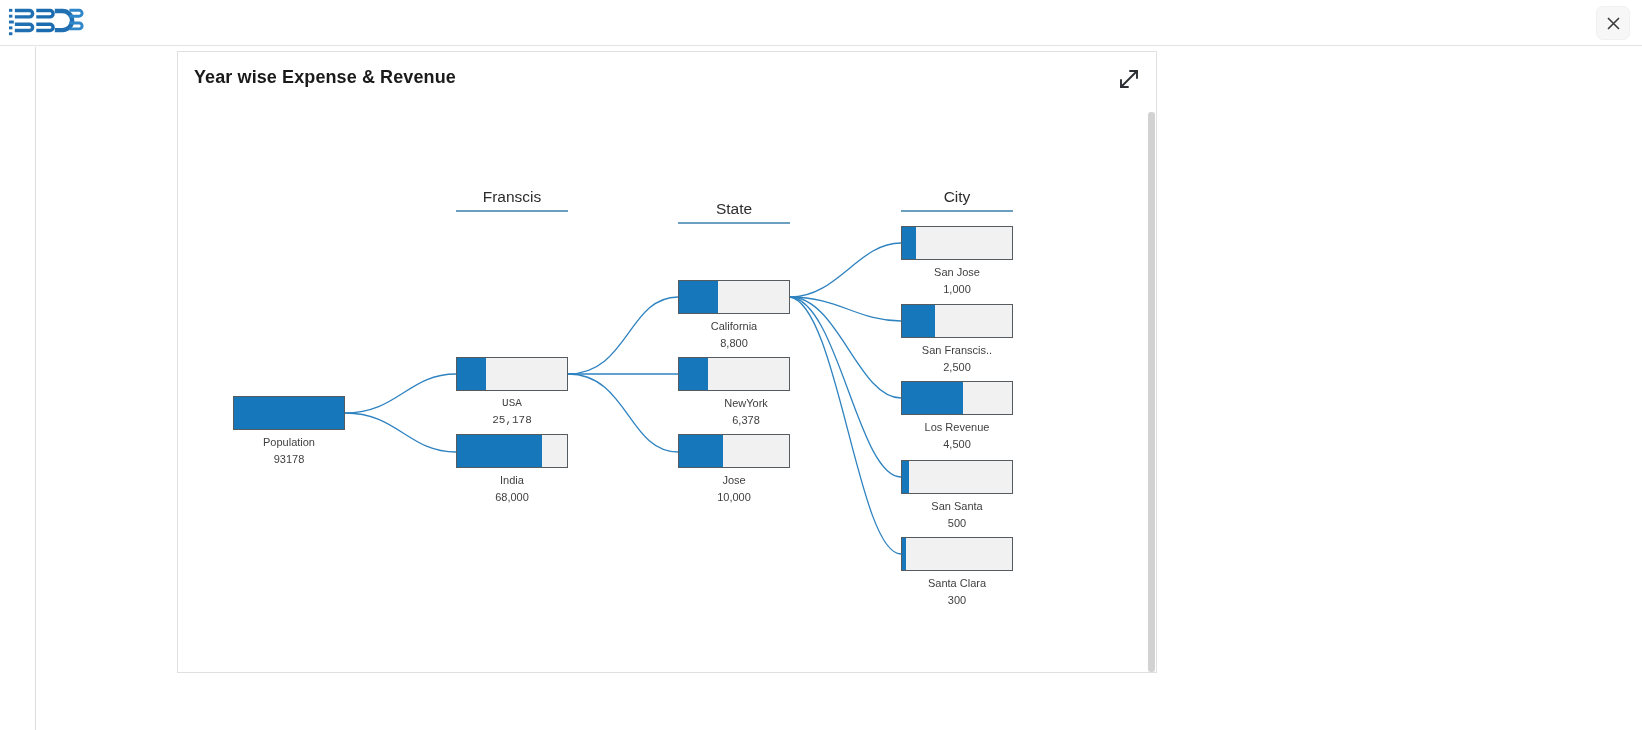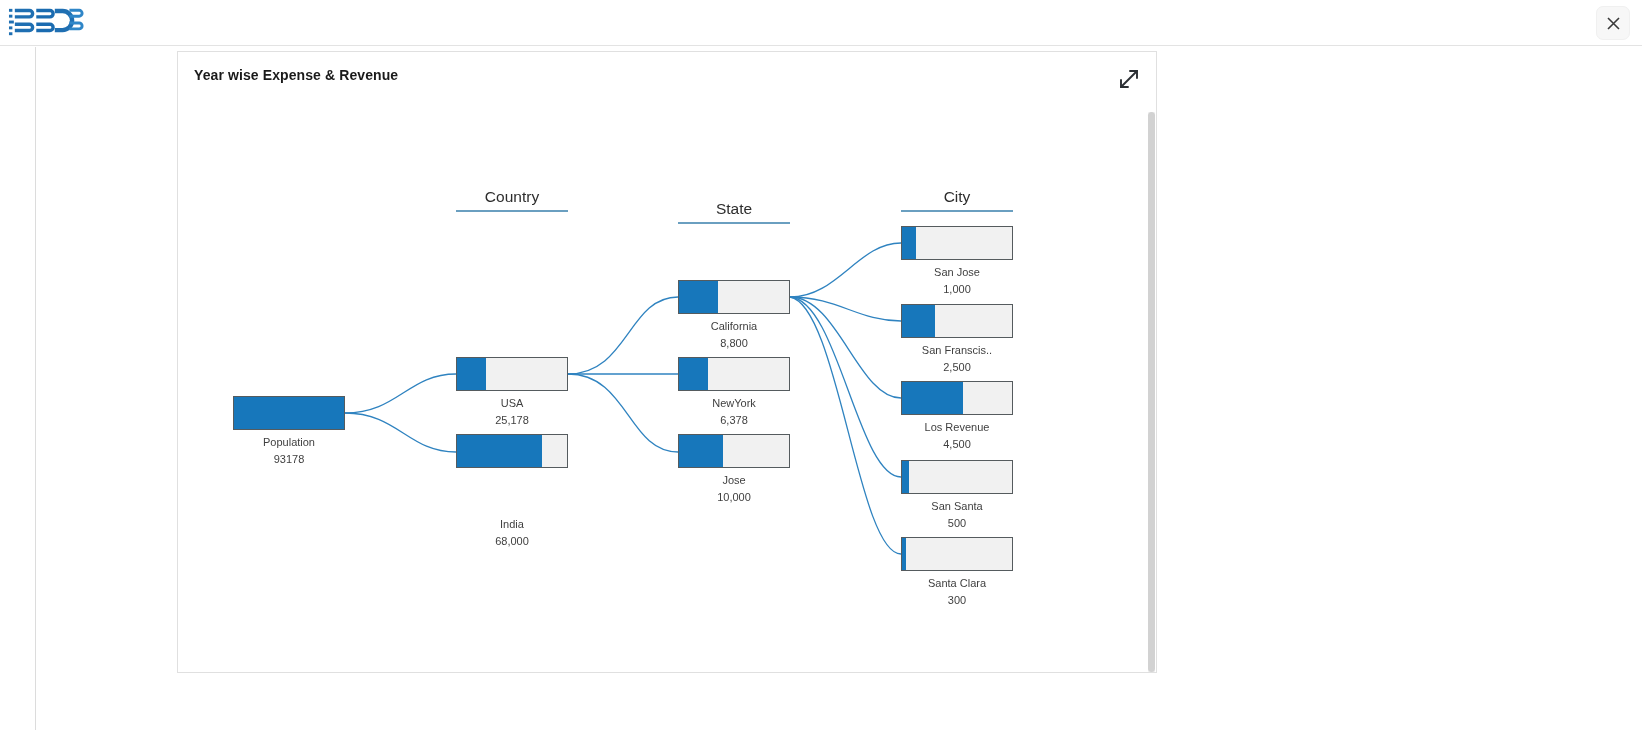--- a/index.html
+++ b/index.html
@@ -45,21 +45,21 @@
   
   .card {
     position: absolute;
     left: 177px; top: 51px;
     width: 980px; height: 622px;
     background: #ffffff;
     border: 1px solid #e0e0e0;
   }
   .card-title {
     position: absolute; left: 16px; top: 15px;
-    font-size: 14px; font-weight: bold; color: #1a1a1a;
+    font-size: 18px; font-weight: bold; color: #1a1a1a;
     letter-spacing: .1px;
   }
   .expand-icon {
     position: absolute; right: 14px; top: 14px;
     width: 26px; height: 26px; cursor: pointer;
   }
 
   
   .card-scrollbar {
     position: absolute; right: 1px; top: 60px;
@@ -183,21 +183,21 @@
 
         <path d="M612 197 C 660 197, 680 143, 723 143"></path>
         <path d="M612 197 C 660 197, 680 221, 723 221"></path>
         <path d="M612 197 C 660 197, 680 298, 723 298"></path>
         <path d="M612 197 C 660 200, 680 377, 723 377"></path>
         <path d="M612 197 C 660 205, 680 454, 723 454"></path>
       </g>
     </svg>
 
     <div class="col-head" style="left:278px; top:88px; width:112px;">
-      <span>Country</span>
+      <span>Franscis</span>
       <div class="underline"></div>
     </div>
     <div class="col-head" style="left:500px; top:100px; width:112px;">
       <span>State</span>
       <div class="underline"></div>
     </div>
     <div class="col-head" style="left:723px; top:88px; width:112px;">
       <span>City</span>
       <div class="underline"></div>
     </div>
@@ -206,45 +206,45 @@
       <div class="fill" style="width:100%;"></div>
     </div>
     <div class="node-label" style="left:0px; top:334px; width:222px;">
       <span>Population</span>
       <span class="val">93178</span>
     </div>
 
     <div class="node" style="left:278px; top:257px; width:112px; height:34px;">
       <div class="fill" style="width:26%;"></div>
     </div>
-    <div class="node-label" style="left:223px; top:295px; width:222px;">
+    <div class="node-label" style="left:223px; top:295px; width:222px;font-family:Liberation Mono, monospace;">
       <span>USA</span>
       <span class="val">25,178</span>
     </div>
 
     <div class="node" style="left:278px; top:334px; width:112px; height:34px;">
       <div class="fill" style="width:77%;"></div>
     </div>
-    <div class="node-label" style="left:223px; top:372px; width:222px;margin-top:44px;">
+    <div class="node-label" style="left:223px; top:372px; width:222px;">
       <span>India</span>
       <span class="val">68,000</span>
     </div>
 
     <div class="node" style="left:500px; top:180px; width:112px; height:34px;">
       <div class="fill" style="width:35%;"></div>
     </div>
     <div class="node-label" style="left:445px; top:218px; width:222px;">
       <span>California</span>
       <span class="val">8,800</span>
     </div>
 
     <div class="node" style="left:500px; top:257px; width:112px; height:34px;">
       <div class="fill" style="width:26%;"></div>
     </div>
-    <div class="node-label" style="left:445px; top:295px; width:222px;">
+    <div class="node-label" style="left:457px; top:295px; width:222px;">
       <span>NewYork</span>
       <span class="val">6,378</span>
     </div>
 
     <div class="node" style="left:500px; top:334px; width:112px; height:34px;">
       <div class="fill" style="width:40%;"></div>
     </div>
     <div class="node-label" style="left:445px; top:372px; width:222px;">
       <span>Jose</span>
       <span class="val">10,000</span>

